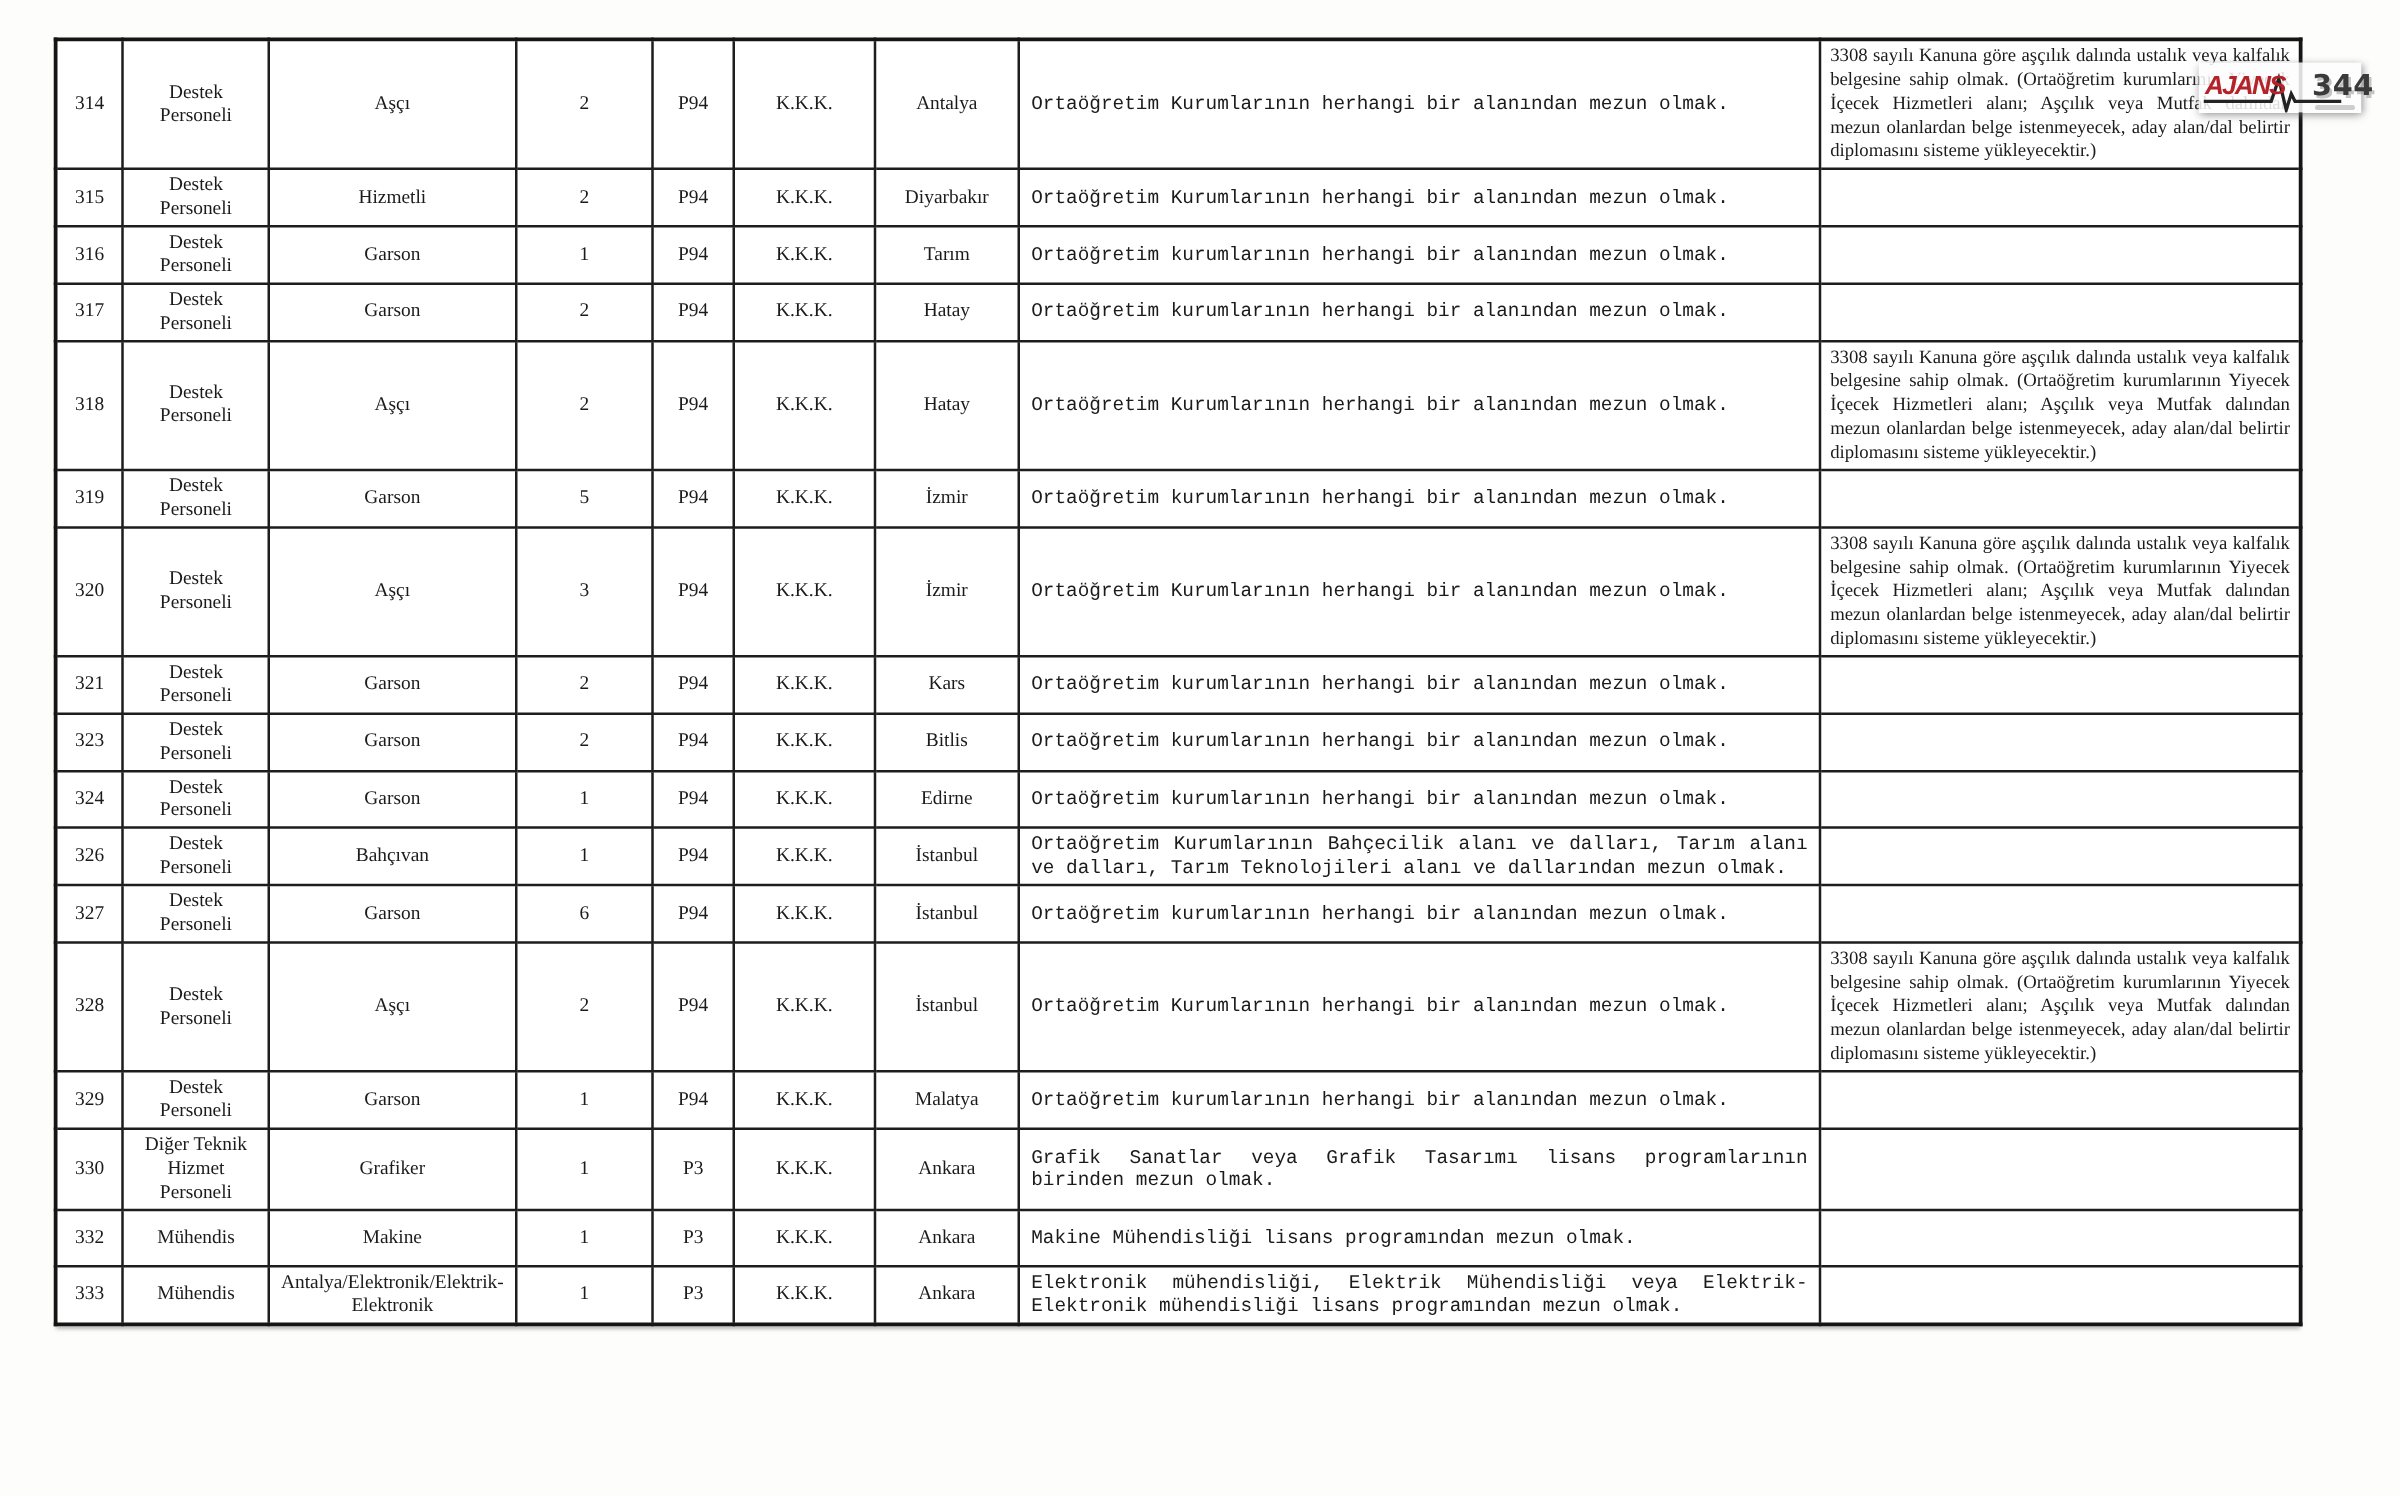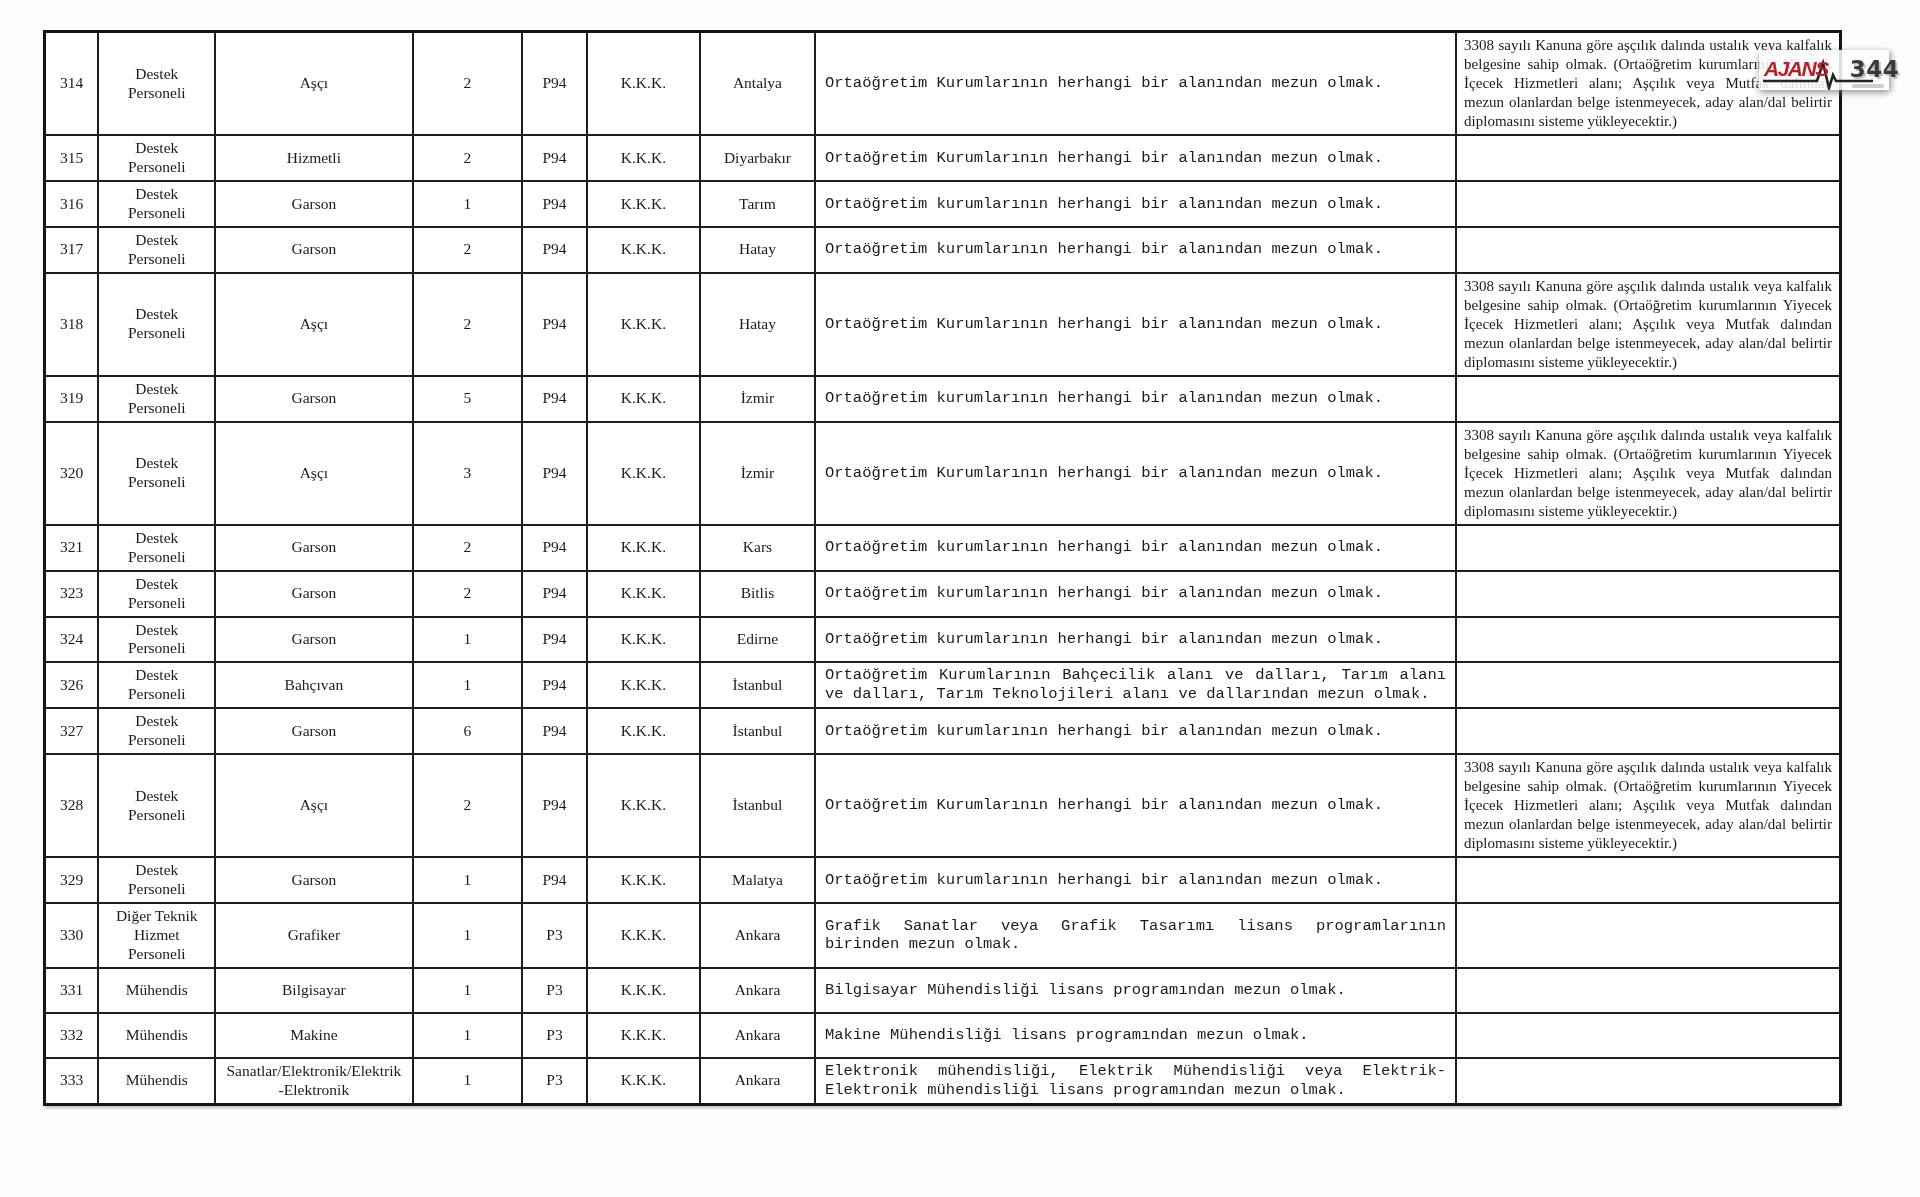--- a/index.html
+++ b/index.html
@@ -235,45 +235,34 @@
     <td class="c-center">Diğer Teknik Hizmet Personeli</td>
     <td class="c-center">Grafiker</td>
     <td class="c-center">1</td>
     <td class="c-center">P3</td>
     <td class="c-center">K.K.K.</td>
     <td class="c-center">Ankara</td>
     <td class="c-text">Grafik Sanatlar veya Grafik Tasarımı lisans programlarının birinden mezun olmak.</td>
     <td class="c-note"></td>
   </tr>
         <tr>
-    <td class="c-no">331</td>
-    <td class="c-center">Mühendis</td>
-    <td class="c-center">Bilgisayar</td>
-    <td class="c-center">1</td>
-    <td class="c-center">P3</td>
-    <td class="c-center">K.K.K.</td>
-    <td class="c-center">Ankara</td>
-    <td class="c-text">Bilgisayar Mühendisliği lisans programından mezun olmak.</td>
-    <td class="c-note"></td>
-  </tr>
-        <tr>
     <td class="c-no">332</td>
     <td class="c-center">Mühendis</td>
     <td class="c-center">Makine</td>
     <td class="c-center">1</td>
     <td class="c-center">P3</td>
     <td class="c-center">K.K.K.</td>
     <td class="c-center">Ankara</td>
     <td class="c-text">Makine Mühendisliği lisans programından mezun olmak.</td>
     <td class="c-note"></td>
   </tr>
         <tr>
     <td class="c-no">333</td>
     <td class="c-center">Mühendis</td>
-    <td class="c-center">Sanatlar/Elektronik/Elektrik-Elektronik</td>
+    <td class="c-center">Antalya/Elektronik/Elektrik-Elektronik</td>
     <td class="c-center">1</td>
     <td class="c-center">P3</td>
     <td class="c-center">K.K.K.</td>
     <td class="c-center">Ankara</td>
     <td class="c-text">Elektronik mühendisliği, Elektrik Mühendisliği veya Elektrik-Elektronik mühendisliği lisans programından mezun olmak.</td>
     <td class="c-note"></td>
   </tr>
       </tbody>
   </table>
 

